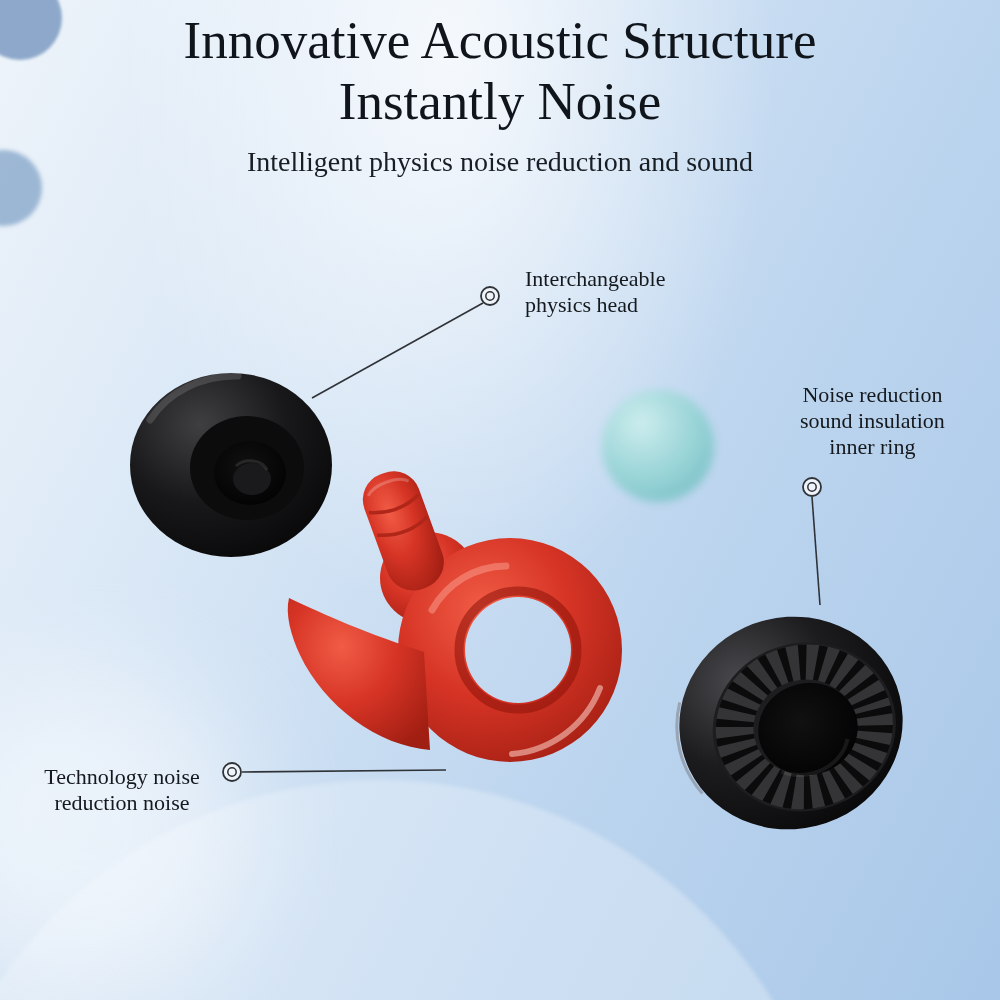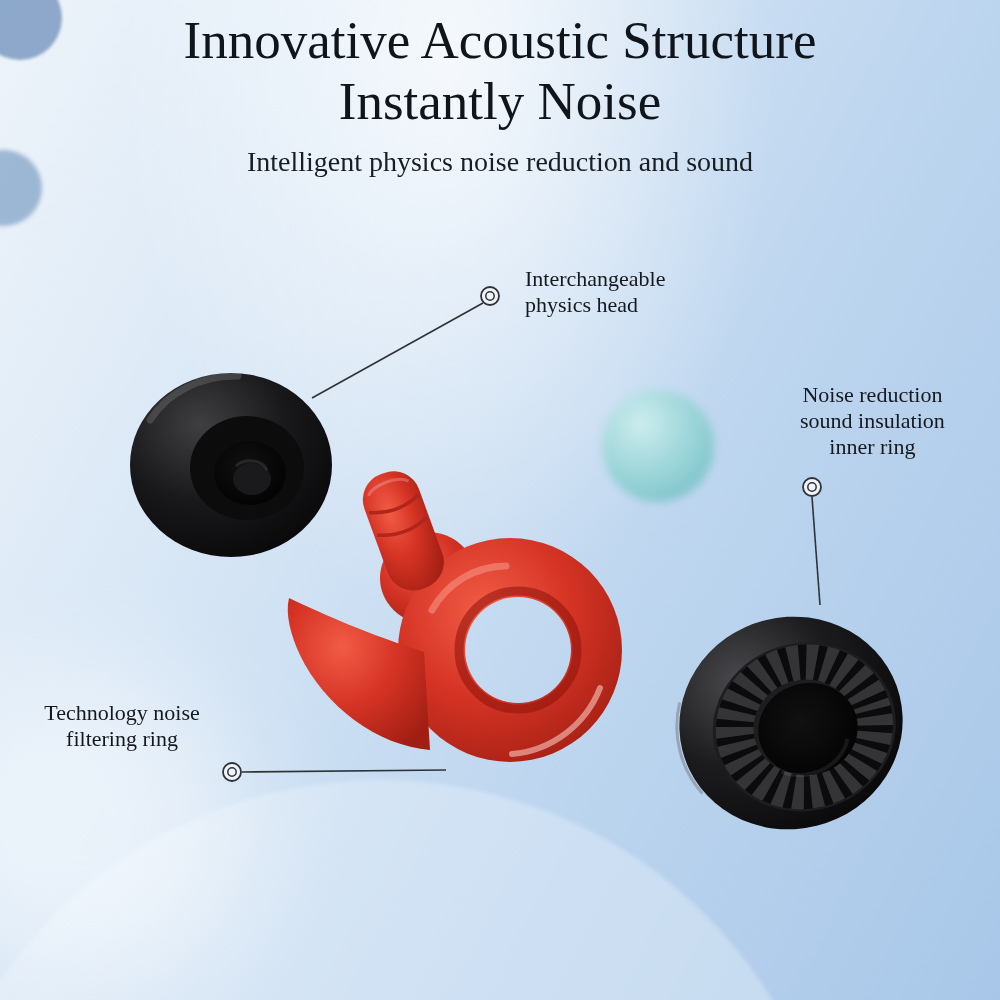--- a/index.html
+++ b/index.html
@@ -23,21 +23,21 @@
   .blob-arc{left:-80px;top:780px;width:920px;height:920px;background:rgba(240,247,252,.35);filter:blur(2px);}
   .art{position:absolute;left:0;top:0;z-index:2;}
   .header{position:absolute;left:0;top:10px;width:1000px;text-align:center;z-index:3;color:#10151b;}
   .title span{display:block;font-size:53px;line-height:61px;font-weight:normal;}
   .subtitle{margin-top:10px;}
   .subtitle span{display:block;font-size:28px;line-height:36px;color:#181e24;}
   .callout{position:absolute;z-index:3;color:#15191e;font-size:22px;line-height:26px;}
   .callout span{display:block;}
   .callout-head{left:525px;top:266px;text-align:left;}
   .callout-inner-ring{left:800px;top:382px;text-align:center;}
-  .callout-tech-ring{left:26px;top:700px;width:192px;text-align:center;}
+  .callout-tech-ring{left:26px;top:764px;width:192px;text-align:center;}
 </style>
 </head>
 <body>
 
 <div class="scene">
 
   <div class="blob blob-corner-1"></div>
   <div class="blob blob-corner-2"></div>
   <div class="blob blob-arc"></div>
   <div class="blob blob-white"></div>
@@ -149,16 +149,16 @@
   </div>
 
   <div class="callout callout-inner-ring">
     <span>Noise reduction</span>
     <span>sound insulation</span>
     <span>inner ring</span>
   </div>
 
   <div class="callout callout-tech-ring">
     <span>Technology noise</span>
-    <span>filtering ring</span>
+    <span>reduction noise</span>
   </div>
 
 </div>
 
 </body></html>

